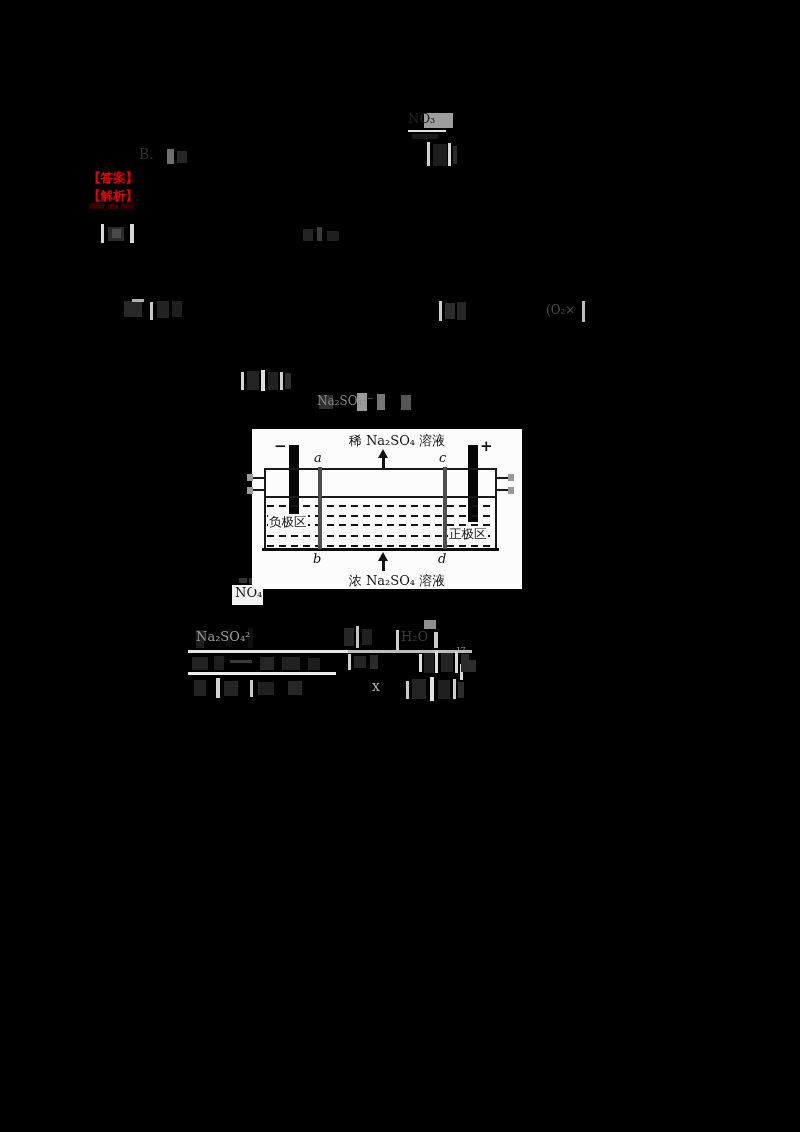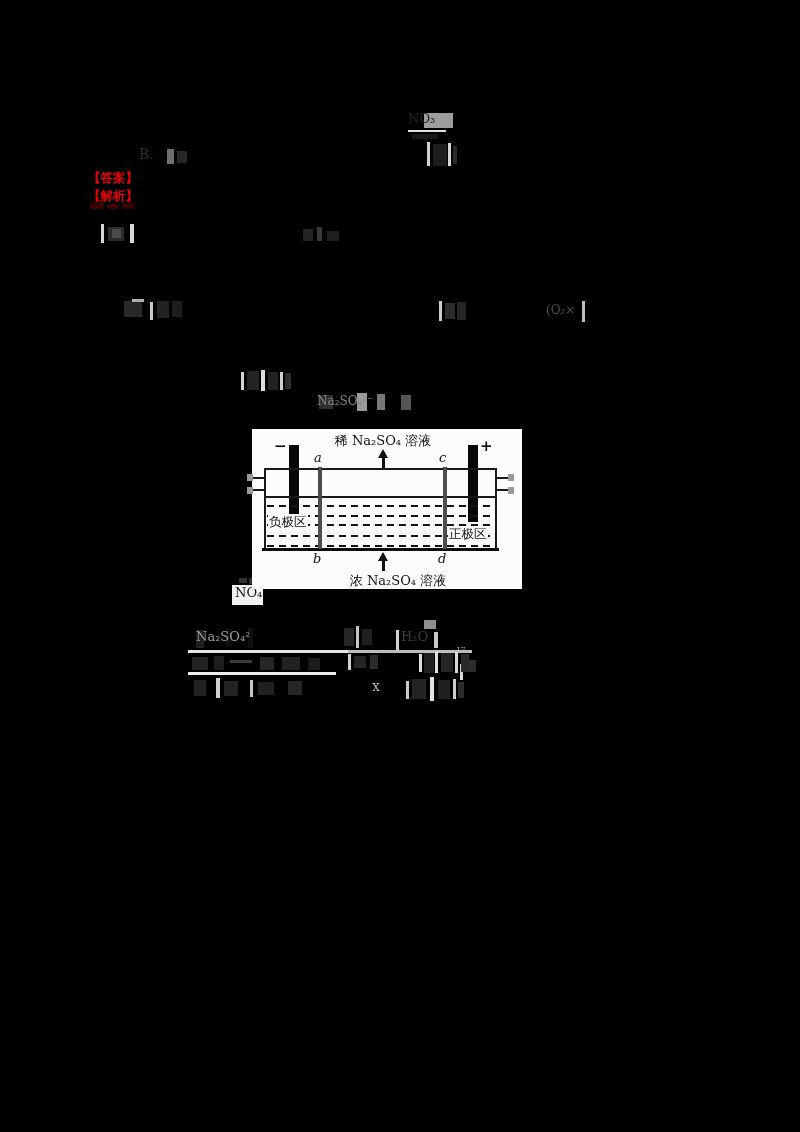--- a/index.html
+++ b/index.html
@@ -20,21 +20,21 @@
   .dashrow{position:absolute;height:2px;
            background:repeating-linear-gradient(90deg,#161616 0 7px,rgba(0,0,0,0) 7px 12px);}
   .membrane{position:absolute;width:4.5px;background:#4e4e4e;}
   .electrode{position:absolute;width:10px;background:#070707;}
   .cap{position:absolute;width:6px;height:7px;background:#9a9a9a;}
   .lab-letter{position:absolute;font-style:italic;font-size:13px;color:#111;}
   .sign{position:absolute;font-size:15px;font-weight:bold;color:#111;}
   .region{position:absolute;font-size:12.5px;color:#111;background:#fcfcfc;
           padding:0 1px;white-space:nowrap;z-index:3;}
   .soln-label{position:absolute;font-size:13px;color:#111;white-space:nowrap;
-              transform:translateX(-50%);}
+              transform:translateX(-50%);margin-left:14px;}
   .arrow-head-up{position:absolute;width:0;height:0;border-left:5px solid rgba(0,0,0,0);
                  border-right:5px solid rgba(0,0,0,0);border-bottom:9px solid #111;}
   .arrow-shaft{position:absolute;width:2.5px;background:#111;}
 </style>
 </head>
 <body>
 
 <div id="page">
 
   <div id="answer-block">
@@ -225,16 +225,16 @@
 
     <div class="membrane" style="left:65.5px;top:38px;height:82px;"></div>
     <div class="membrane" style="left:190.5px;top:38px;height:82px;"></div>
 
     <div class="region" style="left:16px;top:85px;">负极区</div>
     <div class="region" style="left:196px;top:97px;">正极区</div>
 
     <div class="arrow-head-up" style="left:126px;top:123px;"></div>
     <div class="arrow-shaft" style="left:130px;top:132px;height:10px;"></div>
 
-    <div class="soln-label" style="left:146px;top:143px;">浓 Na₂SO₄ 溶液</div>
+    <div class="soln-label" style="left:131px;top:143px;">浓 Na₂SO₄ 溶液</div>
   </div>
 
 </div>
 
 </body></html>

